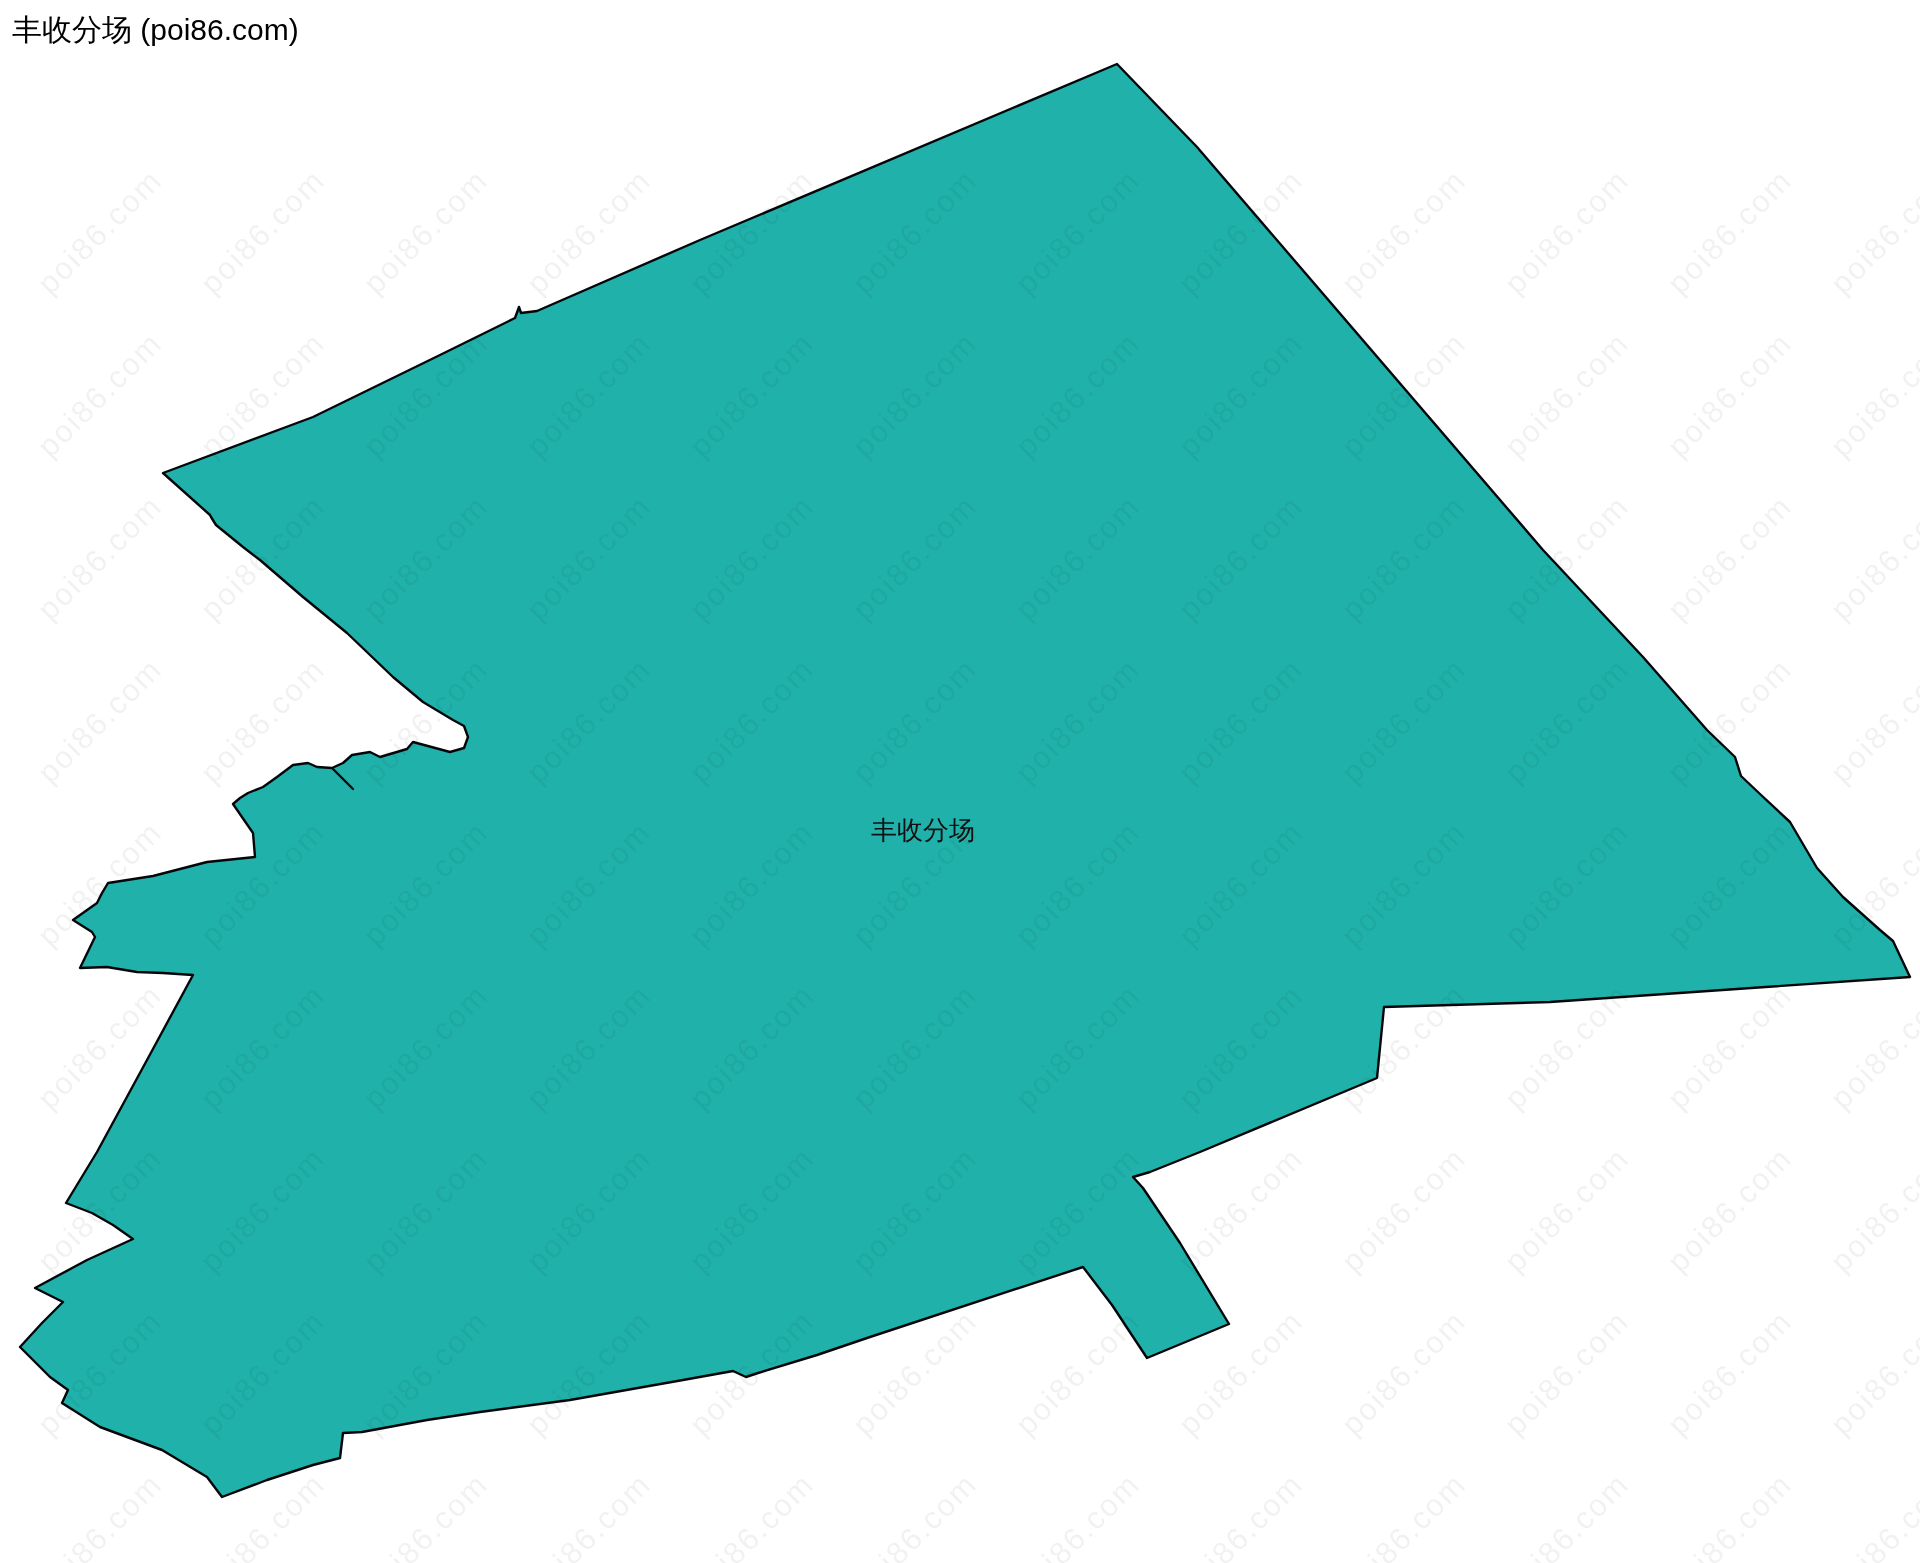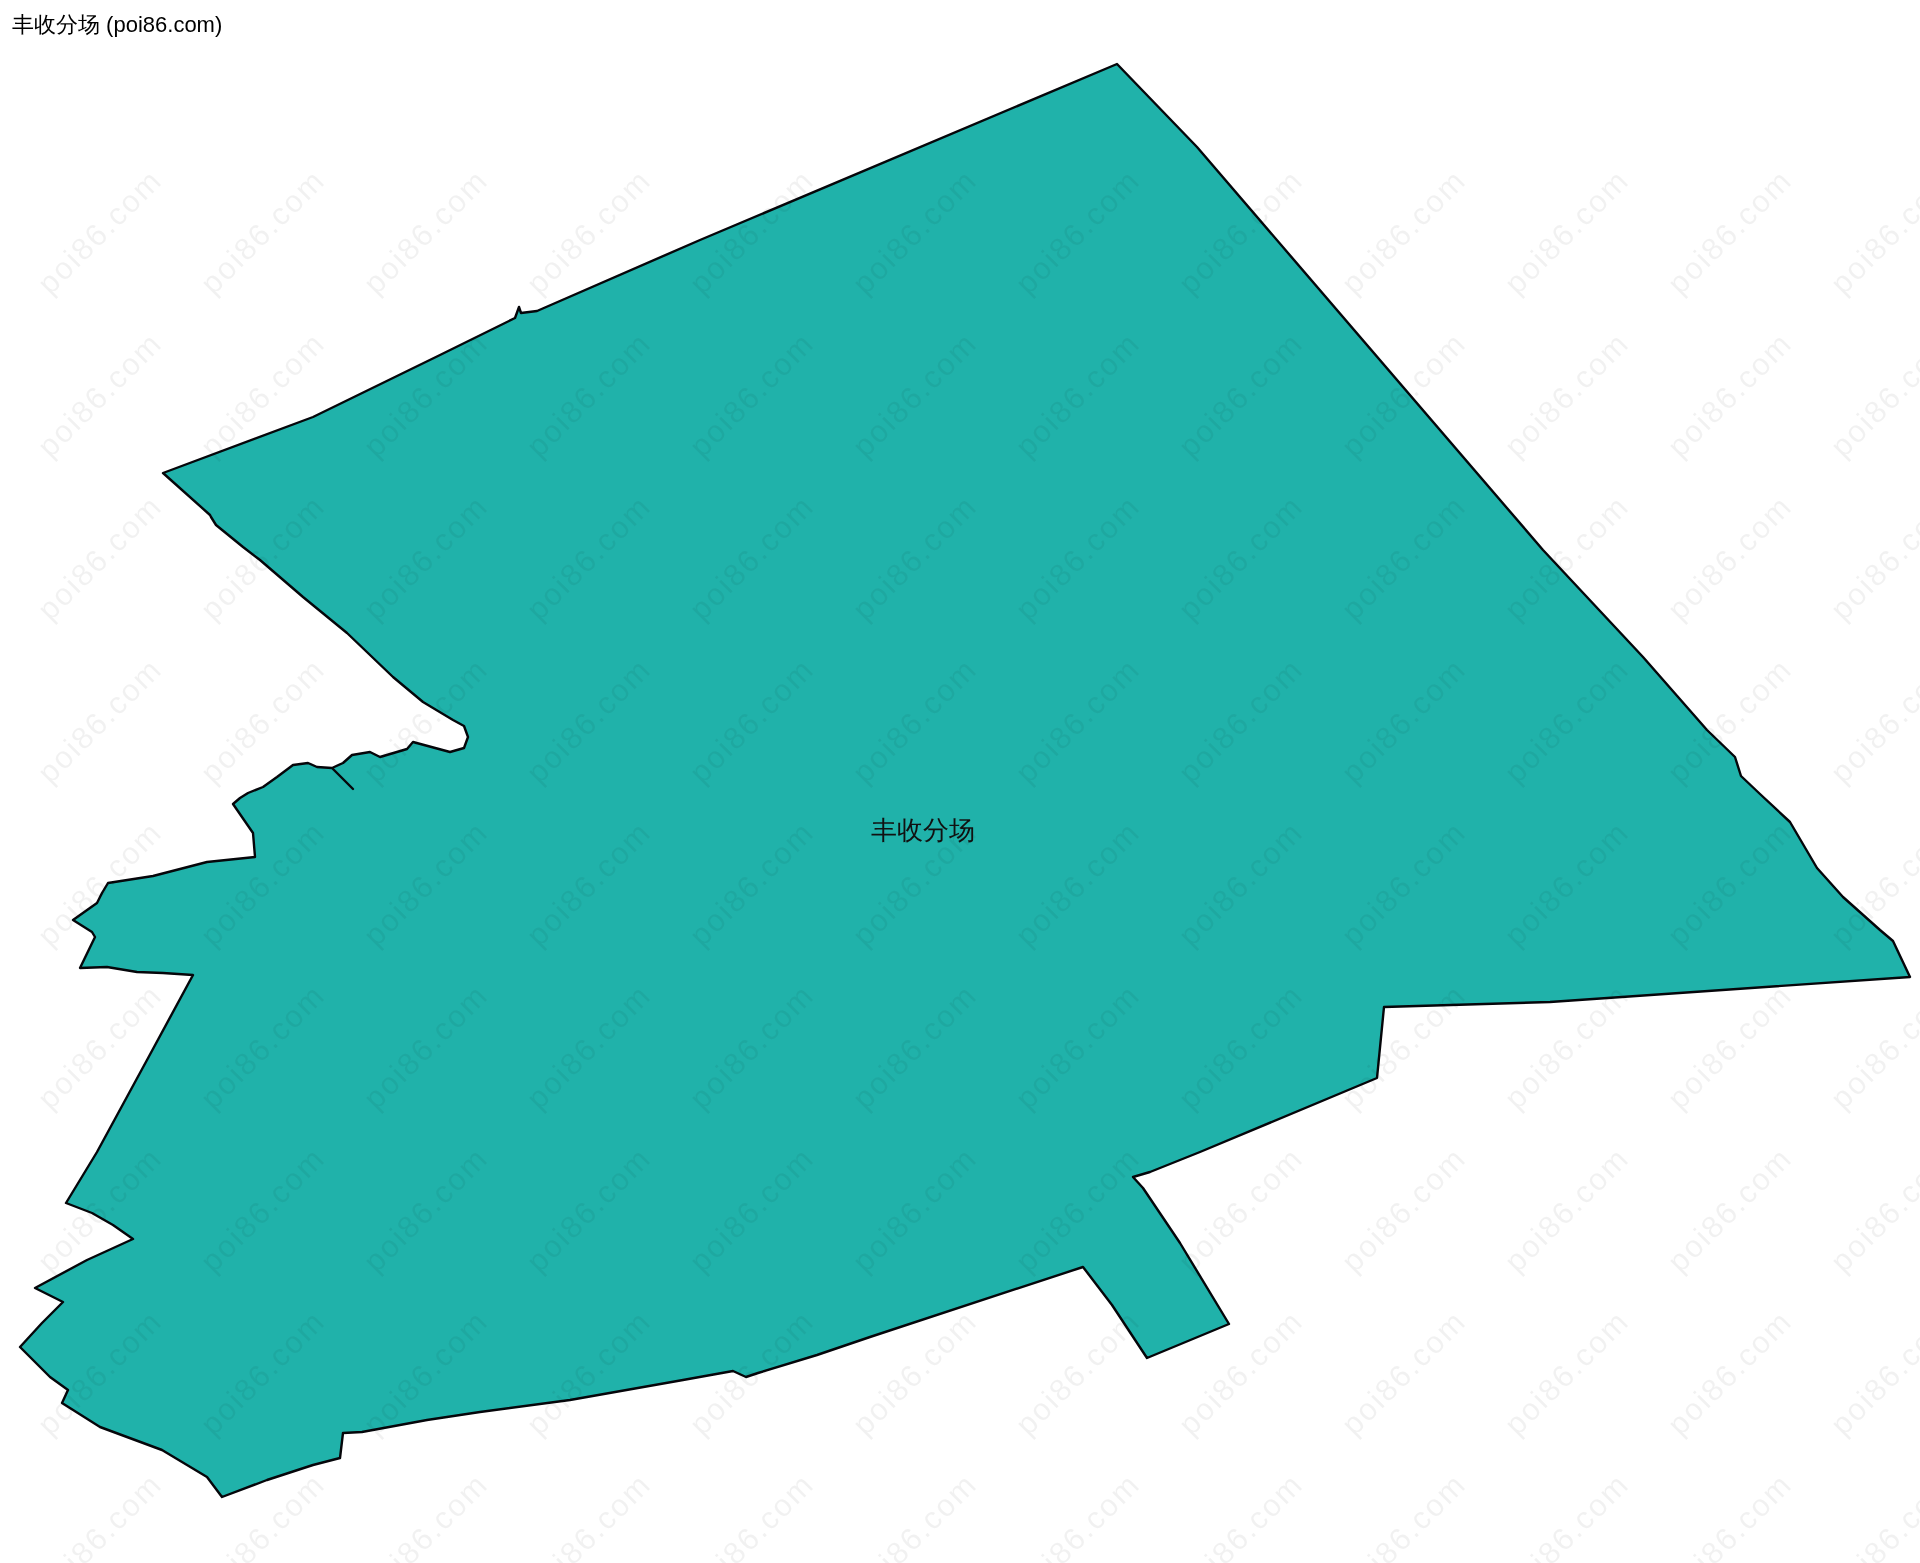--- a/index.html
+++ b/index.html
@@ -17,21 +17,21 @@
   }
   #map-svg {
     position: absolute;
     left: 0;
     top: 0;
   }
   #page-title {
     position: absolute;
     left: 12px;
     top: 12px;
-    font-size: 22px;
+    font-size: 30px;
     line-height: 1.2;
     color: #000000;
     white-space: nowrap;
     z-index: 30;
   }
   #region-label {
     position: absolute;
     transform: translate(-50%, -50%);
     font-size: 26px;
     color: #111111;

